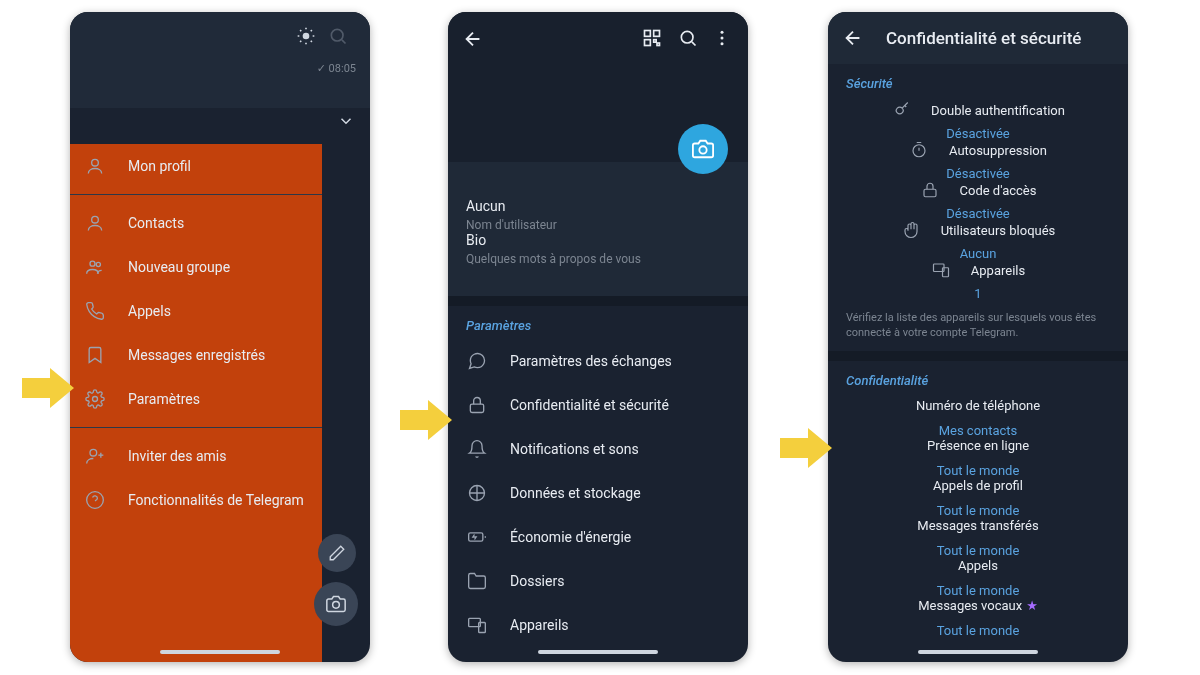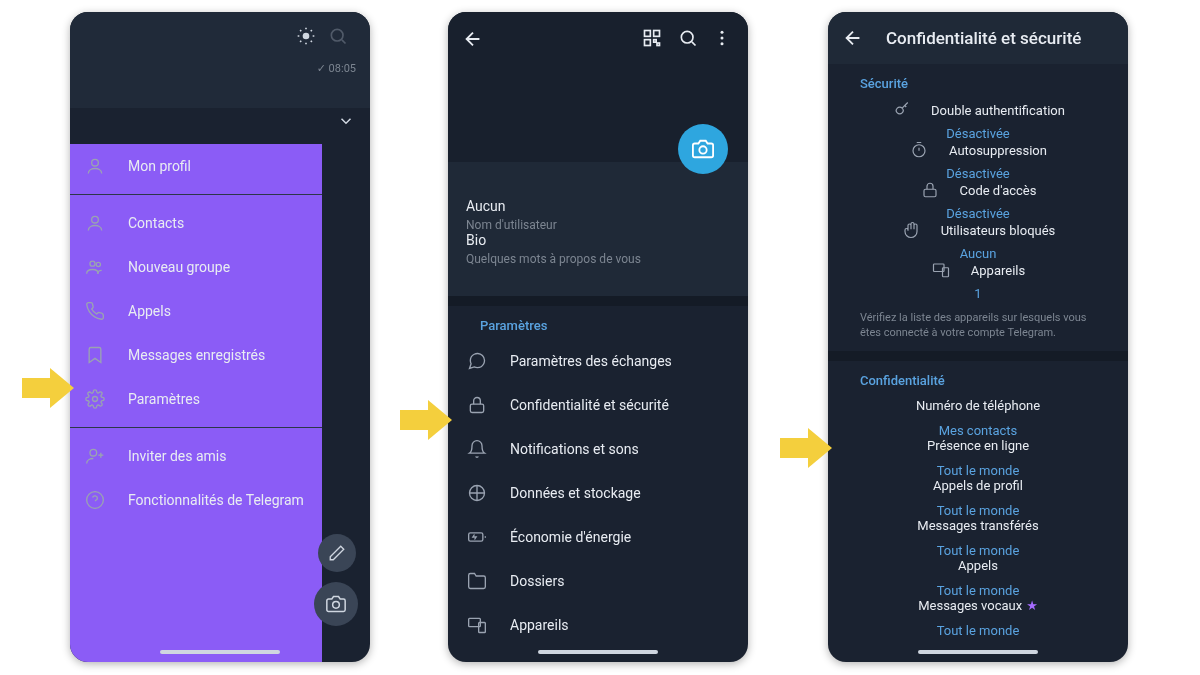--- a/index.html
+++ b/index.html
@@ -71,21 +71,21 @@
     font-size: 11px;
   }
   .p1-chev {
     position: absolute;
     right: 15px; top: 100px;
     color: #cfd6e0;
   }
   .p1-menu {
     position: absolute;
     top: 132px; left: 0; width: 252px;
-    background: #8b5cf6;
+    background: #c2410c;
     height: 520px;
   }
   .menu-row {
     display: flex;
     align-items: center;
     height: 44px;
     padding: 0 14px;
     color: #e8ecf2;
     font-size: 14px;
     cursor: pointer;
@@ -170,22 +170,23 @@
   }
   .p2-profile .line-sub {
     color: #7c8591;
     font-size: 12px;
     margin-bottom: 0;
   }
   .gap { height: 10px; background: #141b26; }
   .section-label {
     color: #5aa3e0;
     font-size: 13px;
-    padding: 12px 32px 6px;
+    padding: 12px 18px 6px;
     font-weight: 500;
+    font-style: italic;
   }
   .setting-row {
     display: flex;
     align-items: center;
     height: 44px;
     padding: 0 18px;
     color: #e8ecf2;
     font-size: 14px;
     cursor: pointer;
   }
@@ -238,21 +239,21 @@
     align-items: center;
     justify-content: center;
   }
   .p3-row .val {
     color: #5aa3e0;
     font-size: 13px;
   }
   .p3-note {
     color: #7c8591;
     font-size: 11px;
-    padding: 6px 32px 10px;
+    padding: 6px 18px 10px;
     line-height: 1.35;
   }
   .star {
     color: #a66bff;
     margin-left: 4px;
   }
 
   svg { display: block; }
 </style>
 </head>

